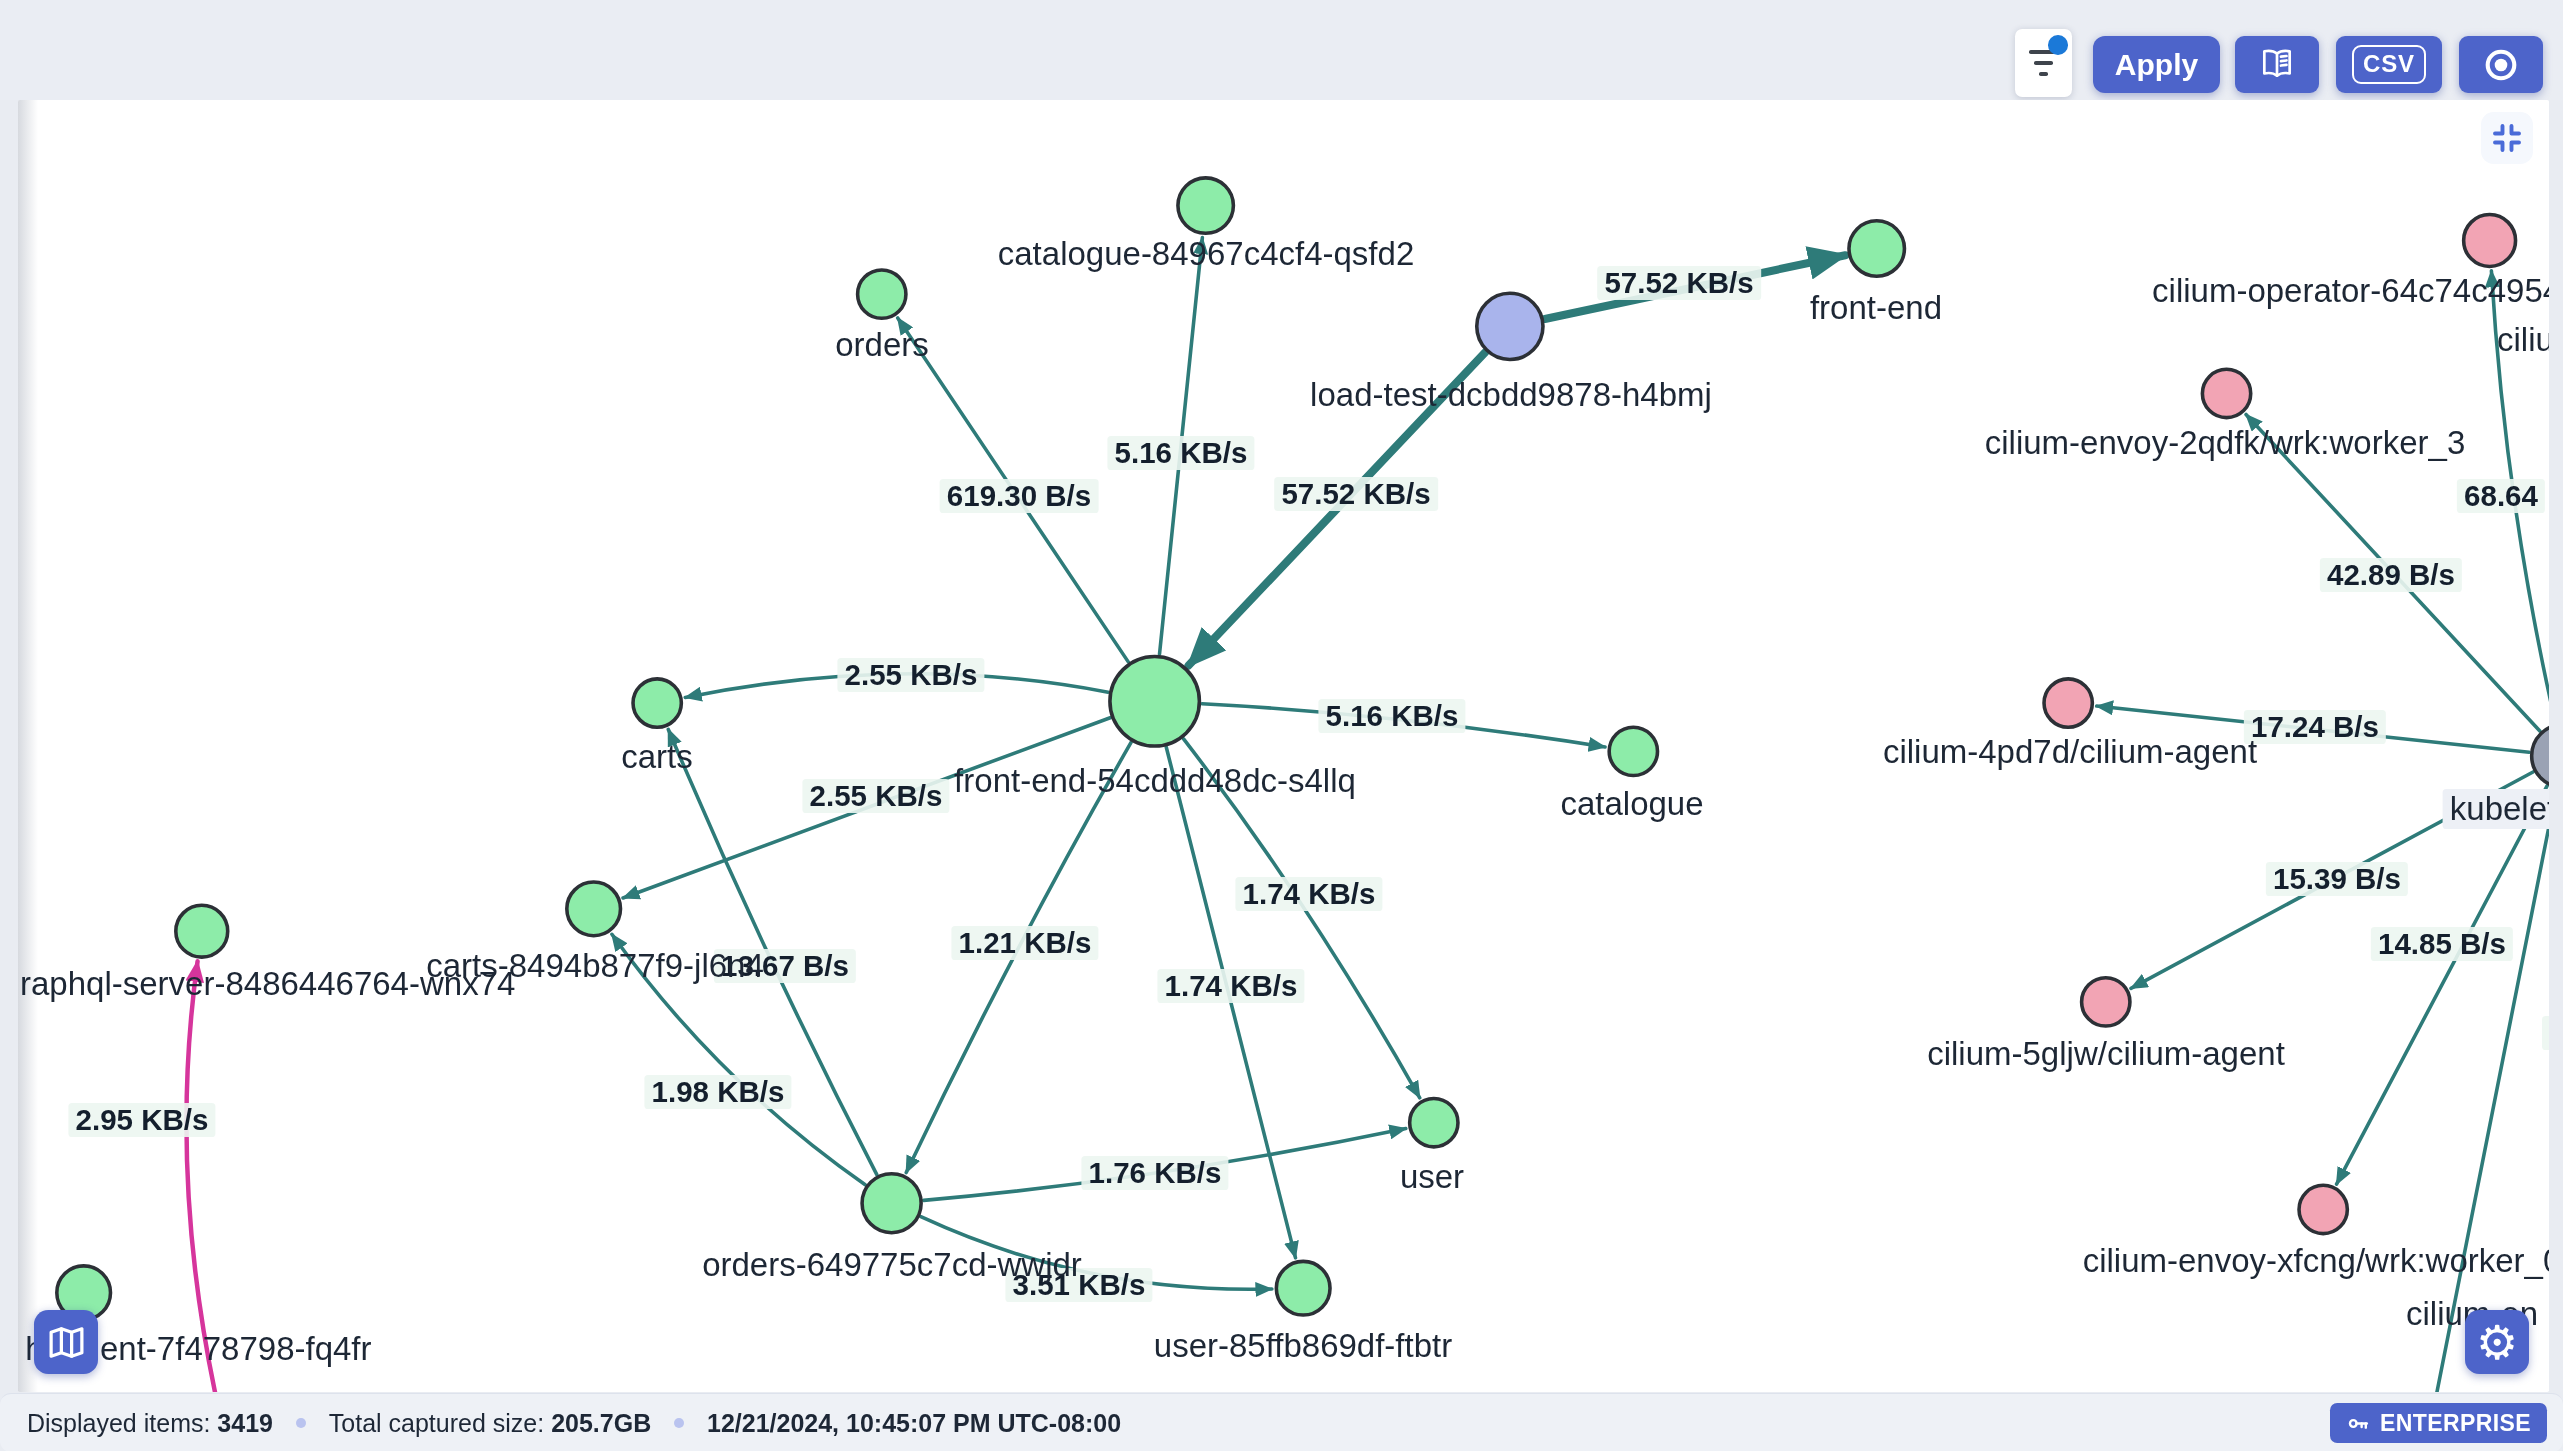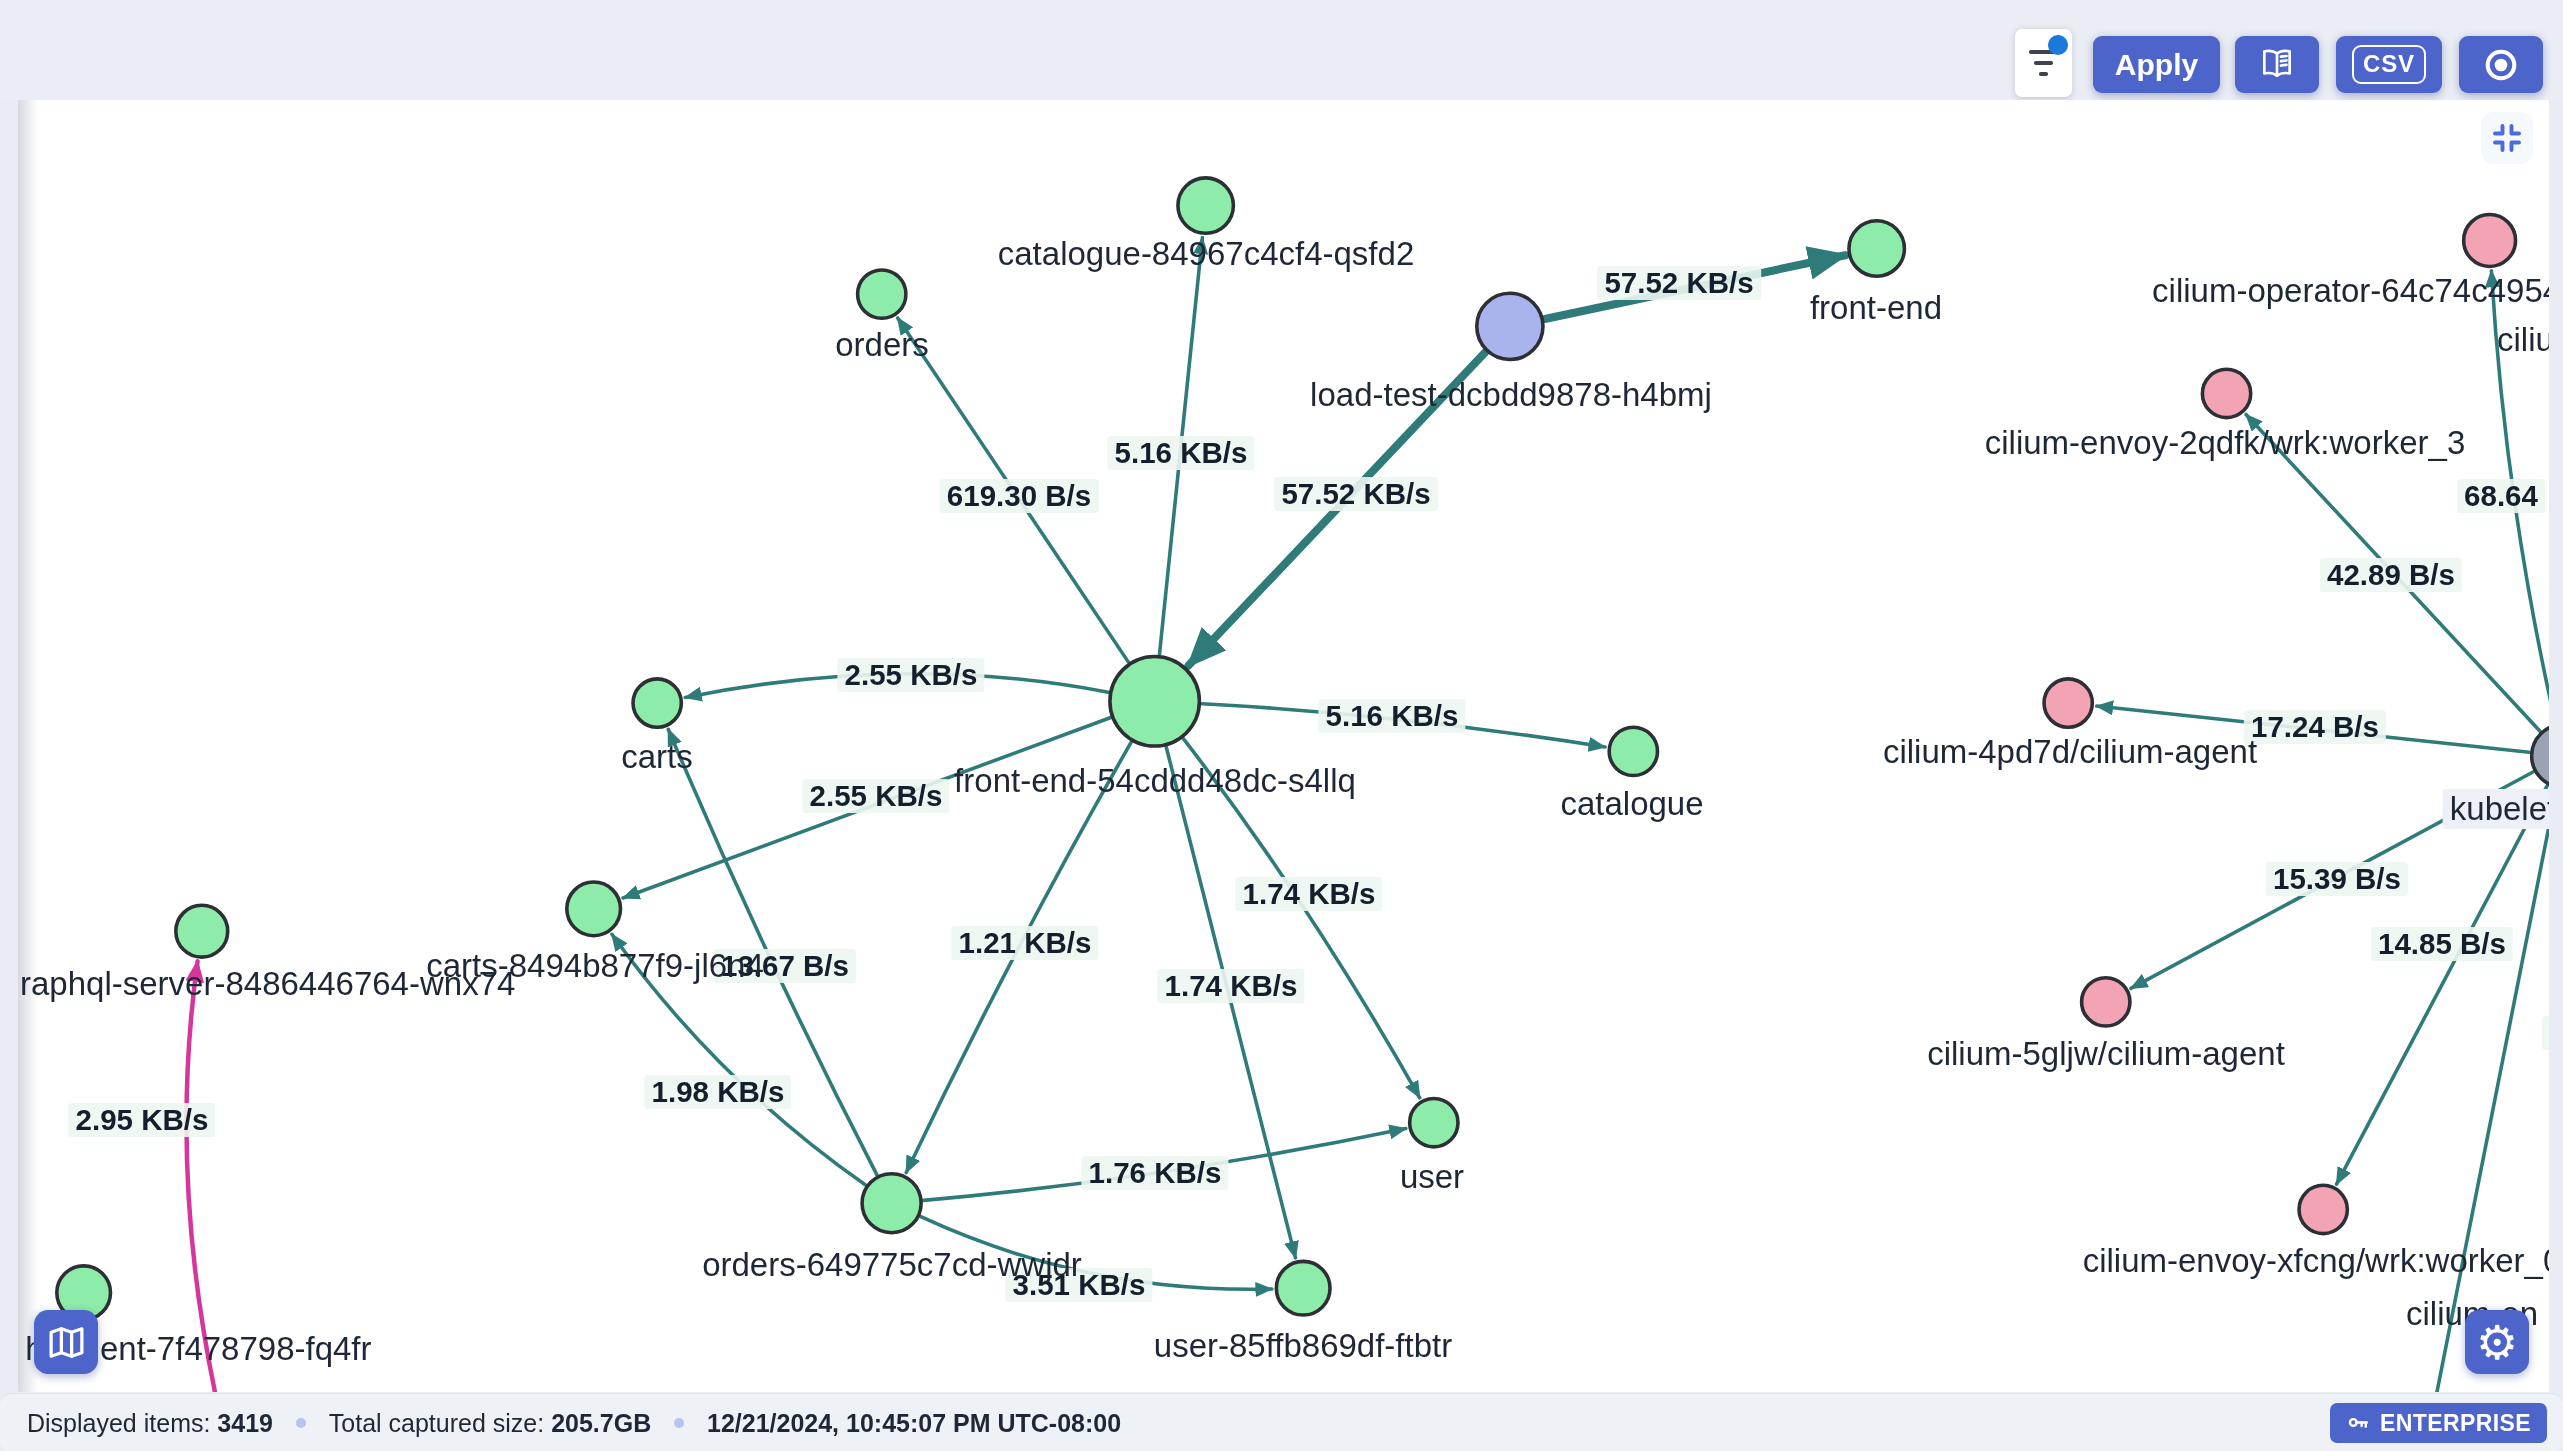--- a/index.html
+++ b/index.html
@@ -30,21 +30,21 @@
     display:flex;flex-direction:column;align-items:center;justify-content:center;gap:6.3px;cursor:pointer;
   }
   .fbar{height:4.5px;background:#3e444c;border-radius:1.8px;}
   .fbar.b1{width:30px;} .fbar.b2{width:19.7px;} .fbar.b3{width:9px;}
   .filter-dot{position:absolute;right:4.5px;top:6.3px;width:19.7px;height:19.7px;border-radius:50%;background:#1b79d8;}
   .btn{
     position:absolute;top:36px;height:57px;background:var(--accent);border-radius:9px;color:#fff;
     display:flex;align-items:center;justify-content:center;cursor:pointer;
     box-shadow:0 2.7px 8px rgba(40,60,150,.35);
   }
-  .btn-apply{left:2093px;width:127px;font-size:30px;font-weight:700;}
+  .btn-apply{left:2093px;width:127px;font-size:30px;font-weight:700;border-radius:12px;}
   .btn-docs{left:2235px;width:84px;}
   .btn-csv{left:2336px;width:106px;}
   .btn-record{left:2459px;width:84px;}
   .csv-chip{border:2.7px solid #fff;border-radius:9px;padding:2.7px 9px 3.6px;font-weight:800;font-size:24px;letter-spacing:0.9px;}
   
   .graph-panel{
     position:absolute;left:18px;top:100px;width:2531px;height:1292px;background:#ffffff;
     overflow:hidden;border-radius:1.8px;
   }
   .left-shade{position:absolute;left:0;top:0;bottom:0;width:19.7px;pointer-events:none;
@@ -75,21 +75,21 @@
   .gear-glyph{color:#fff;font-size:47px;line-height:1;font-family:"DejaVu Sans", sans-serif;}
   
   .status-bar{
     position:absolute;left:0;top:1393px;width:2563px;height:59px;background:#eef1f6;
     display:flex;align-items:center;padding:0 16px 0 27px;gap:23px;
     font-size:25px;color:#1d2736;border-top:0.9px solid #dde2ec;border-radius:11px;
   }
   .status-item b{font-weight:700;}
   .sep-dot{width:9.8px;height:9.8px;border-radius:50%;background:#b9c3ef;flex:0 0 auto;}
   .enterprise{
-    margin-left:auto;display:flex;gap:9px;background:var(--accent);color:#fff;
+    margin-left:auto;display:flex;align-items:center;gap:9px;background:var(--accent);color:#fff;
     font-weight:800;font-size:23px;letter-spacing:0.4px;padding:6.3px 16px;border-radius:7.2px;cursor:pointer;
   }
 </style>
 </head>
 <body>
 
 <div class="filter-bar">
   <div class="filter-btn">
     <span style="display:flex;flex-direction:column;align-items:center;gap:6.3px;">
       <span class="fbar b1"></span>

